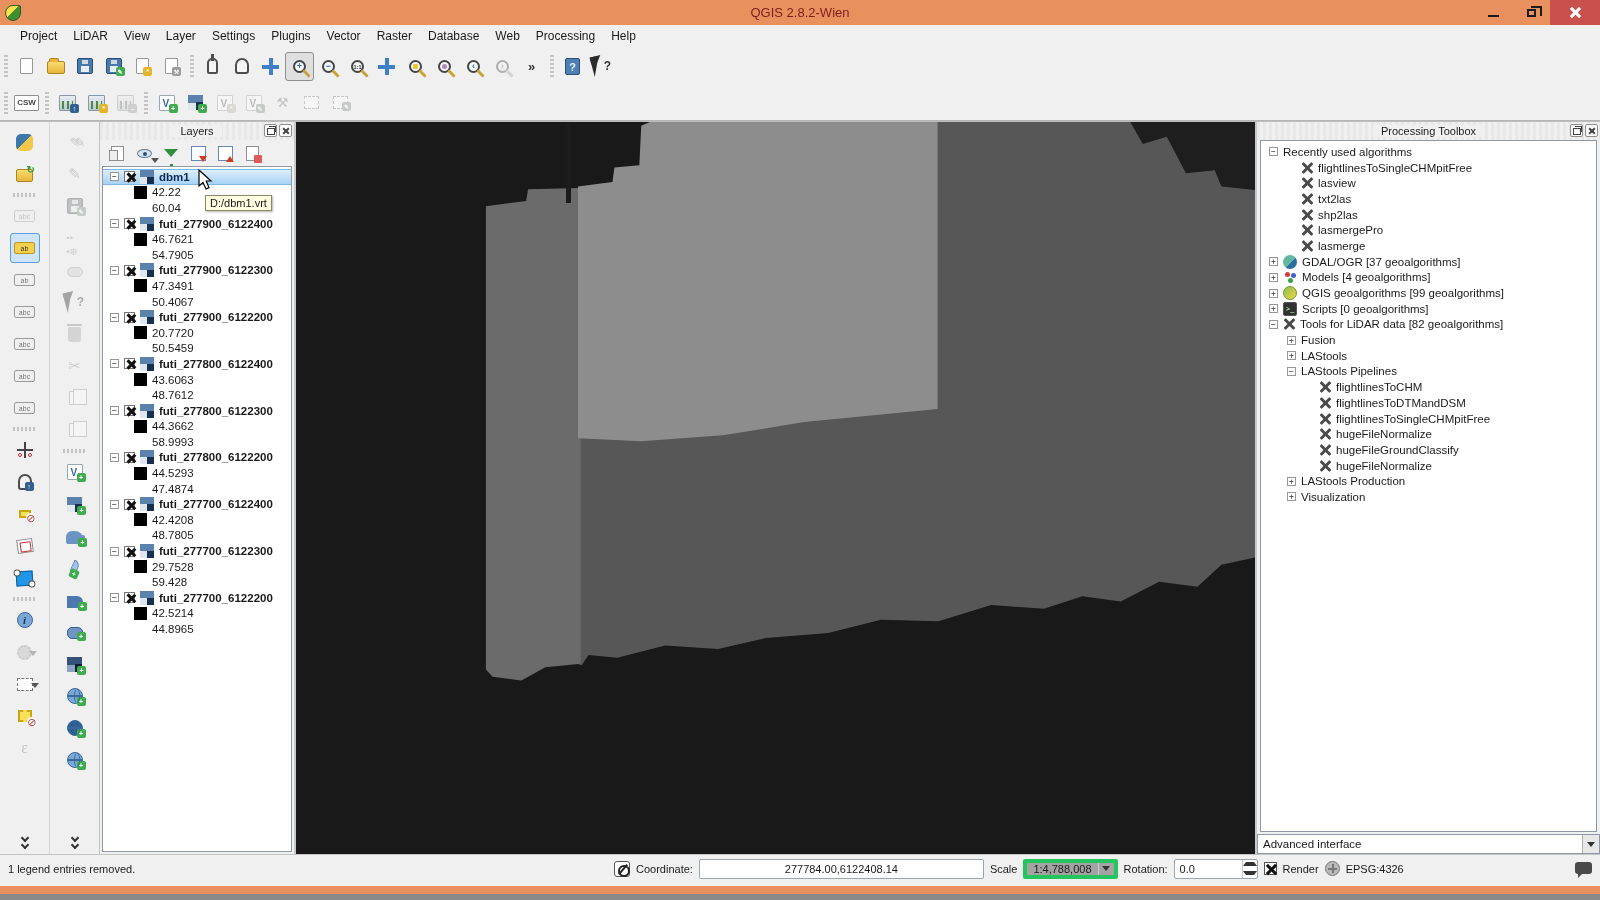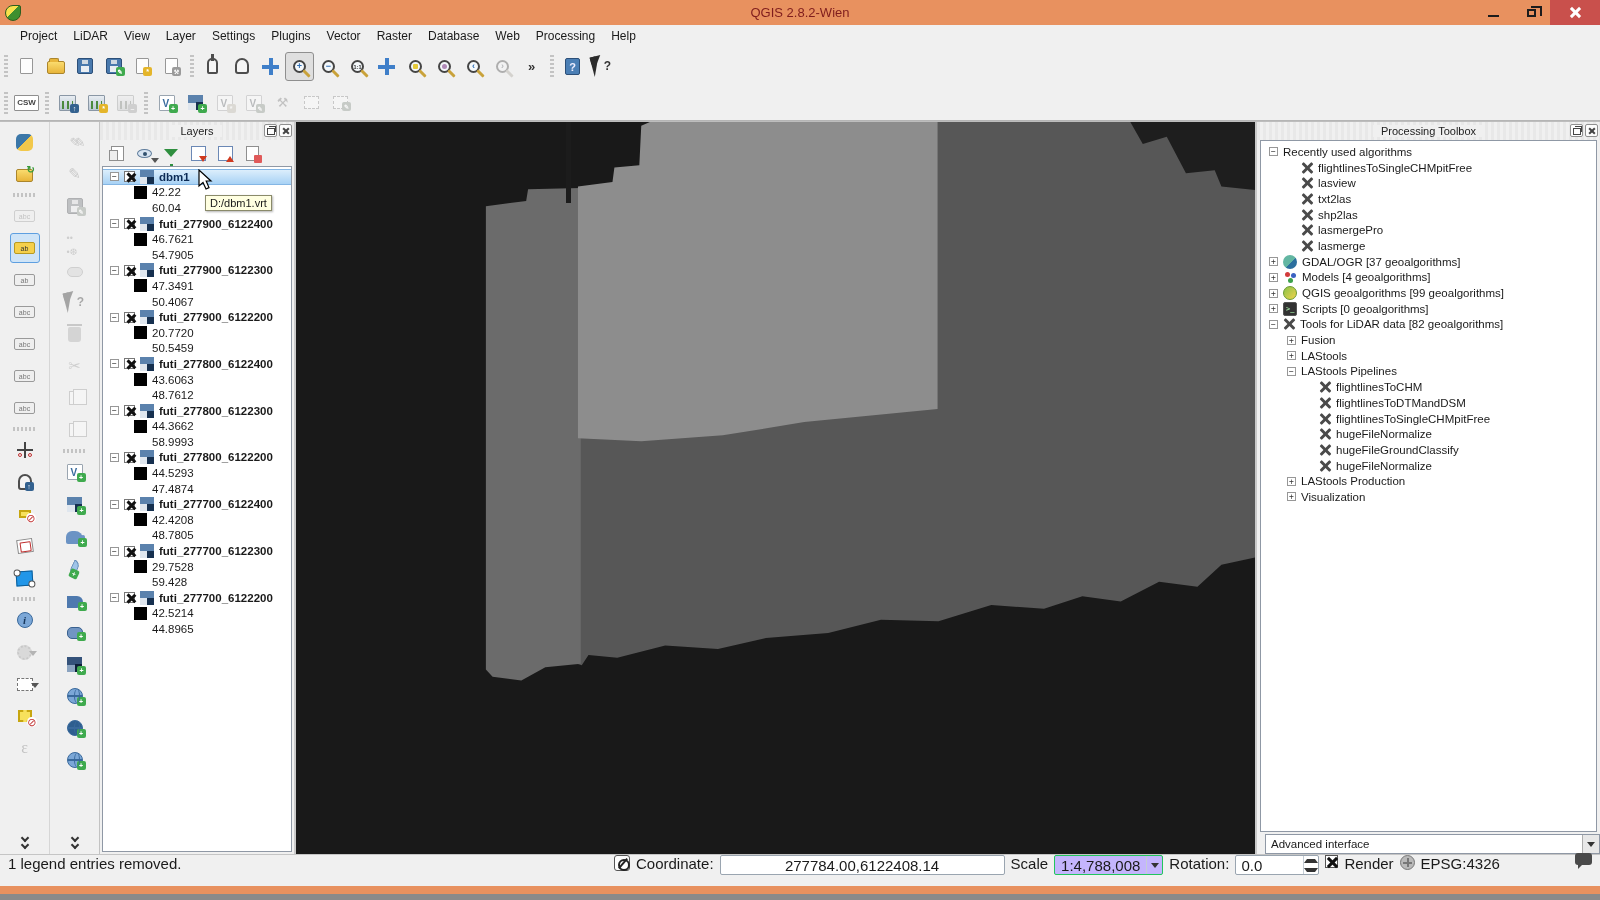--- a/index.html
+++ b/index.html
@@ -190,32 +190,32 @@
 .alg-x{width:12px;height:12px;position:relative;flex:none}
 .alg-x:before,.alg-x:after{content:'';position:absolute;left:5px;top:-1px;width:3px;height:14px;background:#4a4a4a;border-radius:1px}
 .alg-x:before{transform:rotate(45deg)}.alg-x:after{transform:rotate(-45deg)}
 .pi{width:14px;height:14px;border-radius:2px;flex:none;position:relative}
 .pi-gdal{background:linear-gradient(135deg,#63b6a2 0 55%,#2b6f9e 55%);border-radius:50%}
 .pi-models{background:transparent}
 .pi-models:before{content:'';position:absolute;left:2px;top:2px;width:5px;height:5px;border-radius:50%;background:#d23b3b;box-shadow:6px 1px 0 #3b62c2,3px 6px 0 #3ba04a}
 .pi-qgis{background:linear-gradient(135deg,#8bc34a,#f1d24b);border-radius:50%;border:1px solid #6a9a2f}
 .pi-scripts{background:#323232;border:1px solid #555}
 .pi-scripts:before{content:'>_';position:absolute;left:2px;top:1px;color:#9fe29f;font:bold 7px/10px "DejaVu Sans Mono",monospace}
-.proc-bottom{height:20px;margin:2px 0 0 8px;background:#fff;border:1px solid #8f98a5;display:flex;align-items:center;padding-left:5px;font-size:11.5px;position:relative}
+.proc-bottom{height:20px;margin:2px 0 0 0;background:#fff;border:1px solid #8f98a5;display:flex;align-items:center;padding-left:5px;font-size:11.5px;position:relative}
 .proc-bottom .dd{position:absolute;right:0;top:0;bottom:0;width:17px;background:#e8e8e8;border-left:1px solid #adadad;display:flex;align-items:center;justify-content:center}
 .dd-arrow{width:0;height:0;border-left:4px solid transparent;border-right:4px solid transparent;border-top:5px solid #333}
 
 
-.statusbar{height:28px;background:#f0f0f0;display:flex;align-items:flex-start;font-size:15px;padding:0 8px;gap:6px;border-top:1px solid #c5c5c5}
+.statusbar{height:28px;background:#f0f0f0;display:flex;align-items:center;font-size:11px;padding:0 8px;gap:6px;border-top:1px solid #c5c5c5}
 .sb-msg{width:600px}
 .i-track{width:16px;height:16px;border:1px solid #555;border-radius:3px;position:relative;background:#fdfdfd}
 .i-track:before{content:'';position:absolute;left:3px;top:3px;width:8px;height:8px;border:2px solid #222;border-radius:50%}
 .i-track:after{content:'';position:absolute;left:7px;top:1px;width:2px;height:13px;background:#222;transform:rotate(40deg)}
 .sb-input{width:285px;height:20px;background:#fff;border:1px solid #9aa5b0;border-radius:2px;text-align:center;line-height:19px}
-.sb-combo{height:20px;background:#c4b5fd;border:1px solid #22c55e;border-radius:2px;display:flex;align-items:center}
+.sb-combo{height:20px;background:#a3a3a3;border:4px solid #22c55e;border-radius:2px;display:flex;align-items:center}
 .sb-combo .val{padding:0 6px}
 .sb-combo .cbtn{width:16px;height:100%;border-left:1px solid #c5cdd5;display:flex;align-items:center;justify-content:center}
 .spin{width:84px;height:20px;background:#fff;border:1px solid #9aa5b0;border-radius:2px;position:relative;line-height:19px;padding-left:5px}
 .spin .arrs{position:absolute;right:0;top:0;bottom:0;width:15px;border-left:1px solid #c5cdd5;display:flex;flex-direction:column}
 .spin .arrs div{flex:1;display:flex;align-items:center;justify-content:center}
 .tri-up{width:0;height:0;border-left:3.5px solid transparent;border-right:3.5px solid transparent;border-bottom:4px solid #333}
 .tri-dn{width:0;height:0;border-left:3.5px solid transparent;border-right:3.5px solid transparent;border-top:4px solid #333}
 .chk2{width:13px;height:13px;border:1px solid #555;background:#fff;position:relative}
 .chk2:before,.chk2:after{content:'';position:absolute;left:5px;top:0;width:3px;height:13px;background:#111}
 .chk2:before{transform:rotate(45deg)}.chk2:after{transform:rotate(-45deg)}

